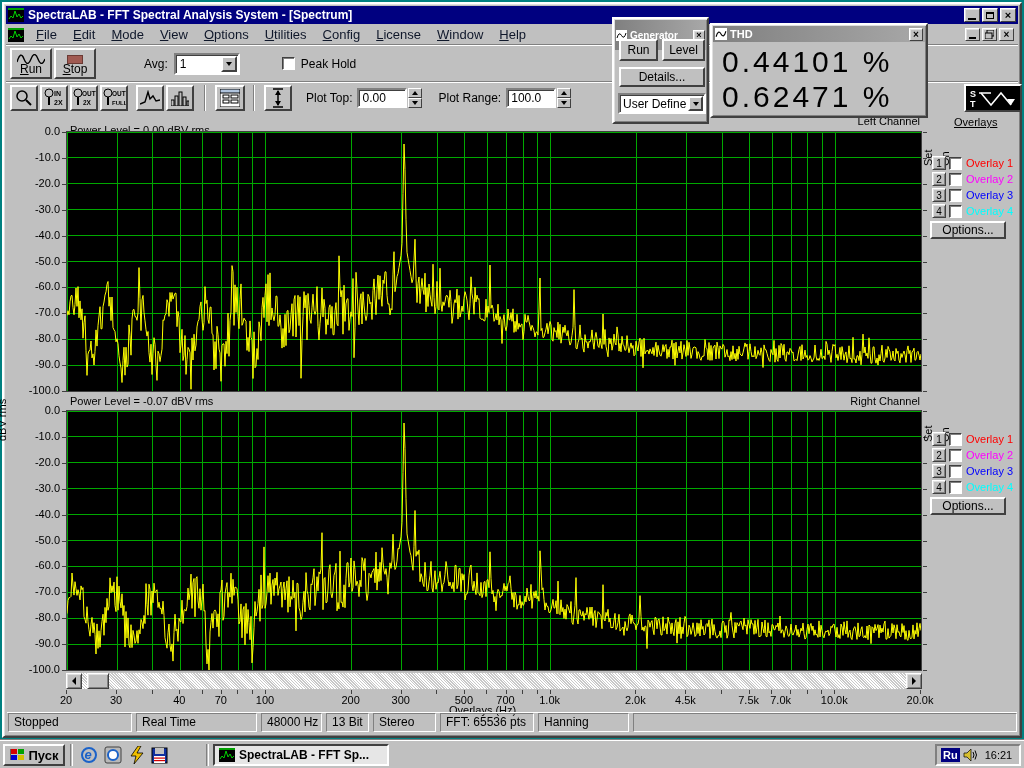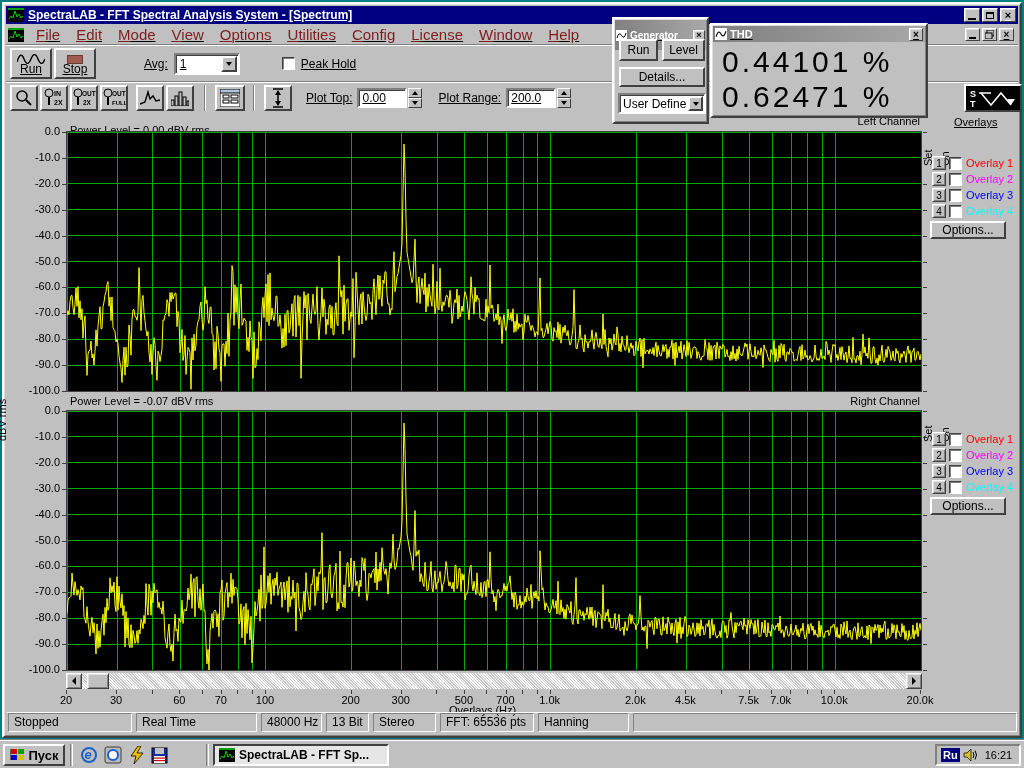--- a/index.html
+++ b/index.html
@@ -1,28 +1,28 @@
 <!DOCTYPE html>
 <html><head>
 <meta charset="utf-8">
 <style>
   * { margin:0; padding:0; box-sizing:border-box; }
   html,body { width:1024px; height:768px; overflow:hidden; }
   body { font-family:"Liberation Sans", sans-serif; background:#008080; position:relative; }
-  .abs { position:absolute;text-decoration:underline; }
+  .abs { position:absolute; }
   .bevel-out { background:#c0c0c0; border:2px solid; border-color:#ffffff #404040 #404040 #ffffff; box-shadow: inset 1px 1px 0 #dfdfdf, inset -1px -1px 0 #808080; }
   .btn { background:#c0c0c0; border:2px solid; border-color:#ffffff #404040 #404040 #ffffff; display:flex; align-items:center; justify-content:center; }
   .btn-thin { background:#c0c0c0; border:1px solid; border-color:#ffffff #404040 #404040 #ffffff; box-shadow: inset 1px 1px 0 #dfdfdf, inset -1px -1px 0 #808080; display:flex; align-items:center; justify-content:center; }
   .sunken { border:2px solid; border-color:#808080 #ffffff #ffffff #808080; }
   .field { background:#ffffff; border:2px solid; border-color:#808080 #ffffff #ffffff #808080; box-shadow: inset 1px 1px 0 #404040; }
   .u { text-decoration:underline; }
   .titlebar { background:#000080; color:#fff; font-weight:bold; font-size:12px; display:flex; align-items:center; }
   .titlebar-inactive { background:linear-gradient(90deg,#808080,#a8a8a8); color:#fff; font-weight:bold; display:flex; align-items:center; }
   .wbtn { width:16px; height:14px; background:#c0c0c0; border:1px solid; border-color:#ffffff #404040 #404040 #ffffff; box-shadow: inset 1px 1px 0 #dfdfdf; display:flex; align-items:center; justify-content:center; font-size:9px; color:#000; font-weight:bold; }
-  .menu-item { padding:2px 8px 3px 8px; font-size:15px; color:#7f1d1d; }
+  .menu-item { padding:2px 8px 3px 8px; font-size:13px; color:#0f172a; }
   .tbtn { width:28px; height:26px; }
   .sep { width:2px; height:26px; border-left:1px solid #808080; border-right:1px solid #ffffff; margin:0 3px; }
   .small-label { font-size:12px; color:#000; }
   .axis-label { font-size:11px; color:#000; position:absolute; }
   .checkbox { width:13px; height:13px; background:#fff; border:1px solid; border-color:#404040 #ffffff #ffffff #404040; box-shadow: inset 1px 1px 0 #808080; }
   .spin { display:flex; flex-direction:column; width:14px; height:20px; }
   .spin > div { flex:1; background:#c0c0c0; border:1px solid; border-color:#ffffff #404040 #404040 #ffffff; display:flex; align-items:center; justify-content:center; }
   .tri-up { width:0; height:0; border-left:3px solid transparent; border-right:3px solid transparent; border-bottom:4px solid #000; }
   .tri-down { width:0; height:0; border-left:3px solid transparent; border-right:3px solid transparent; border-top:4px solid #000; }
   .tri-left { width:0; height:0; border-top:4px solid transparent; border-bottom:4px solid transparent; border-right:4px solid #000; }
@@ -181,21 +181,21 @@
     <div class="spin" style="margin-left:1px;">
         <div>
           <span class="tri-up"></span>
         </div>
         <div>
           <span class="tri-down"></span>
         </div>
       </div>
     <span class="small-label" style="margin-left:16px;">Plot Range:</span>
     <div class="field" style="width:50px;height:20px;margin-left:5px;display:flex;align-items:center;">
-      <span class="small-label" style="padding-left:3px;">200.0</span>
+      <span class="small-label" style="padding-left:3px;">100.0</span>
     </div>
     <div class="spin" style="margin-left:1px;">
         <div>
           <span class="tri-up"></span>
         </div>
         <div>
           <span class="tri-down"></span>
         </div>
       </div>
   </div>
@@ -422,21 +422,21 @@
       <div class="tick" style="left: 786.211px; top: 686px; width: 1px; height: 4px;"></div>
       <div class="tick" style="left: 802.72px; top: 686px; width: 1px; height: 4px;"></div>
       <div class="tick" style="left: 817.281px; top: 686px; width: 1px; height: 4px;"></div>
       <div class="tick" style="left: 830.307px; top: 686px; width: 1px; height: 4px;"></div>
       <div class="tick" style="left: 916px; top: 686px; width: 1px; height: 4px;"></div>
       <div class="tick" style="left: 916px; top: 686px; width: 1px; height: 4px;"></div>
     </div>
   <div id="xlabels">
       <div class="axis-label" style="left: 42px; top: 690px; width: 40px; text-align: center;">20</div>
       <div class="axis-label" style="left: 92.1273px; top: 690px; width: 40px; text-align: center;">30</div>
-      <div class="axis-label" style="left: 155.28px; top: 690px; width: 40px; text-align: center;">60</div>
+      <div class="axis-label" style="left: 155.28px; top: 690px; width: 40px; text-align: center;">40</div>
       <div class="axis-label" style="left: 196.878px; top: 690px; width: 40px; text-align: center;">70</div>
       <div class="axis-label" style="left: 240.973px; top: 690px; width: 40px; text-align: center;">100</div>
       <div class="axis-label" style="left: 326.667px; top: 690px; width: 40px; text-align: center;">200</div>
       <div class="axis-label" style="left: 376.794px; top: 690px; width: 40px; text-align: center;">300</div>
       <div class="axis-label" style="left: 439.947px; top: 690px; width: 40px; text-align: center;">500</div>
       <div class="axis-label" style="left: 481.545px; top: 690px; width: 40px; text-align: center;">700</div>
       <div class="axis-label" style="left: 525.64px; top: 690px; width: 40px; text-align: center;">1.0k</div>
       <div class="axis-label" style="left: 611.333px; top: 690px; width: 40px; text-align: center;">2.0k</div>
       <div class="axis-label" style="left: 661.461px; top: 690px; width: 40px; text-align: center;">4.5k</div>
       <div class="axis-label" style="left: 724.614px; top: 690px; width: 40px; text-align: center;">7.5k</div>

